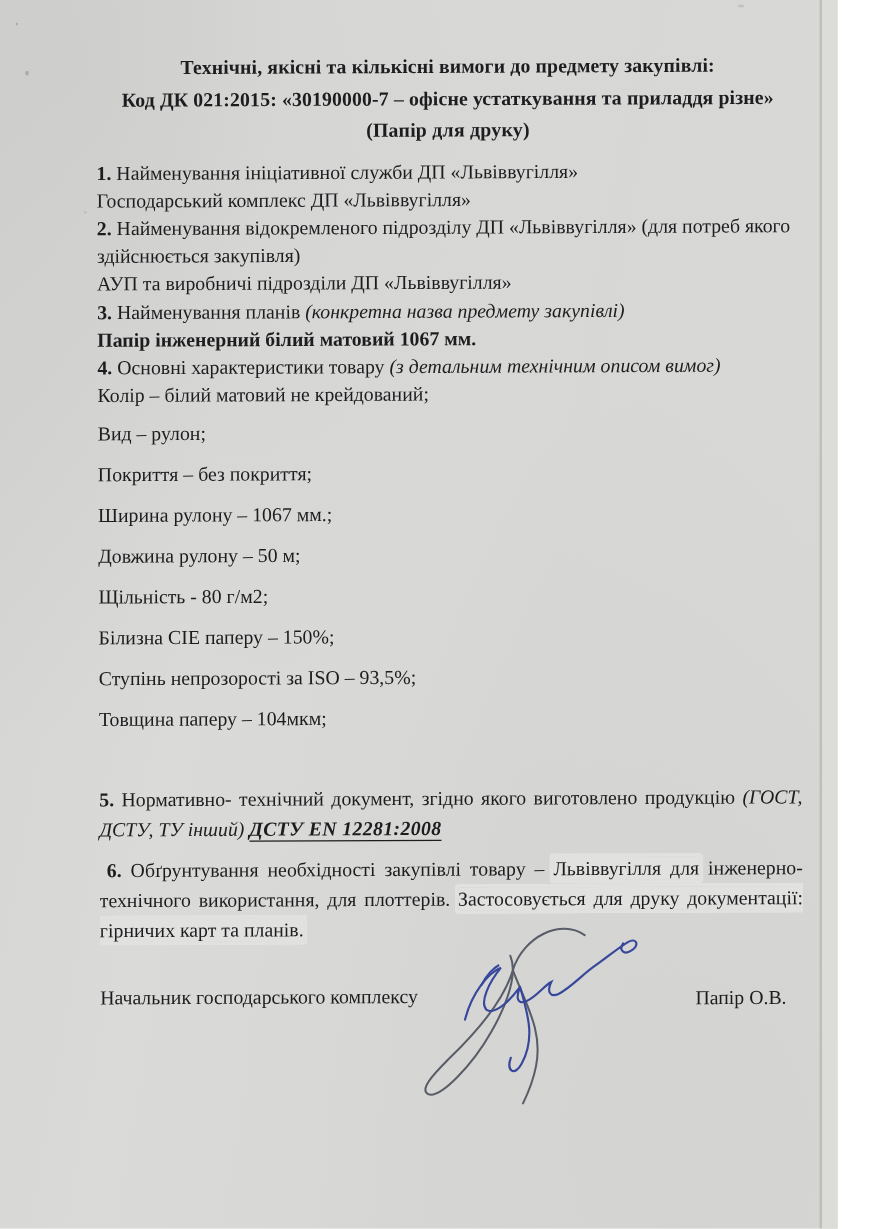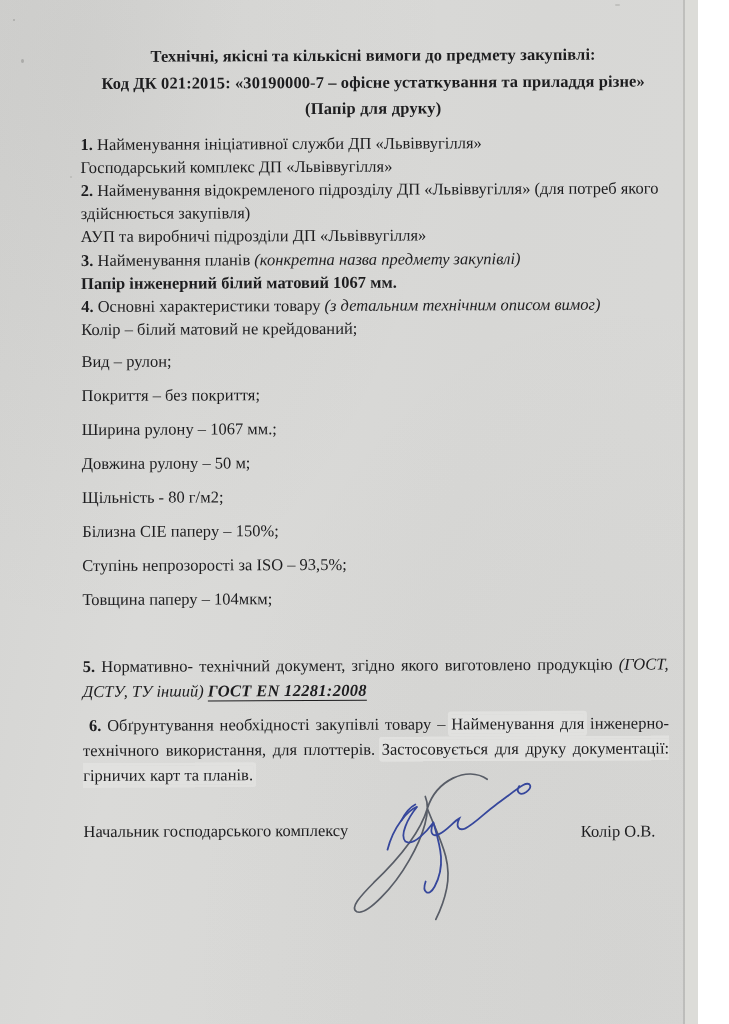--- a/index.html
+++ b/index.html
@@ -91,38 +91,38 @@
       <p>Вид – рулон;</p>
       <p>Покриття – без покриття;</p>
       <p>Ширина рулону – 1067 мм.;</p>
       <p>Довжина рулону – 50 м;</p>
       <p>Щільність - 80 г/м2;</p>
       <p>Білизна CIE паперу – 150%;</p>
       <p>Ступінь непрозорості за ISO – 93,5%;</p>
       <p>Товщина паперу – 104мкм;</p>
     </div>
 
-    <p class="sec5"><span class="num">5.</span><span> Нормативно- технічний документ, згідно якого виготовлено продукцію </span><span class="it">(ГОСТ, ДСТУ, ТУ інший) </span><span class="standard">ГОСТ EN 12281:2008</span></p>
+    <p class="sec5"><span class="num">5.</span><span> Нормативно- технічний документ, згідно якого виготовлено продукцію </span><span class="it">(ГОСТ, ДСТУ, ТУ інший) </span><span class="standard">ДСТУ EN 12281:2008</span></p>
 
-    <p class="sec6"><span class="num">6.</span><span> Обґрунтування необхідності закупівлі товару – </span><span class="hl">Найменування для</span><span> інженерно-технічного використання, для плоттерів. </span><span class="hl">Застосовується для друку документації: гірничих карт та планів.</span></p>
+    <p class="sec6"><span class="num">6.</span><span> Обґрунтування необхідності закупівлі товару – </span><span class="hl">Львіввугілля для</span><span> інженерно-технічного використання, для плоттерів. </span><span class="hl">Застосовується для друку документації: гірничих карт та планів.</span></p>
 
     <div class="sign-row">
       <span class="sign-role">Начальник господарського комплексу</span>
 
       <svg class="sign-svg" viewBox="0 0 228 166" aria-hidden="true">
 
         <g fill="none" stroke="#4b505b" stroke-width="1.7" stroke-linecap="round" opacity="0.9">
           <path d="M152,19 C132,5 101,20 92,48 C84,75 58,103 38,122 C24,136 14,147 21,151 C31,155 58,127 74,99 C88,75 96,50 90,36"></path>
           <path d="M92,48 C103,77 117,99 111,128 C108,143 103,153 100,159"></path>
         </g>
 
         <g fill="none" stroke="#36479c" stroke-width="1.8" stroke-linecap="round">
           <path d="M52,89 C58,66 72,50 82,46 C72,58 64,75 70,81 C78,86 92,70 98,62 C94,71 96,77 103,74 C112,70 118,61 124,58 C120,66 123,71 130,68 C140,63 150,52 160,45 C170,38 181,29 188,25 C195,21 198,27 191,32 C185,36 180,32 184,26"></path>
           <path d="M98,62 C104,84 111,104 99,126 C93,137 86,132 90,121"></path>
           <path d="M66,60 C70,52 76,46 80,44"></path>
         </g>
       </svg>
 
-      <span class="sign-name">Колір О.В.</span>
+      <span class="sign-name">Папір О.В.</span>
     </div>
 
   </div>
 </div>
 
 </body></html>

